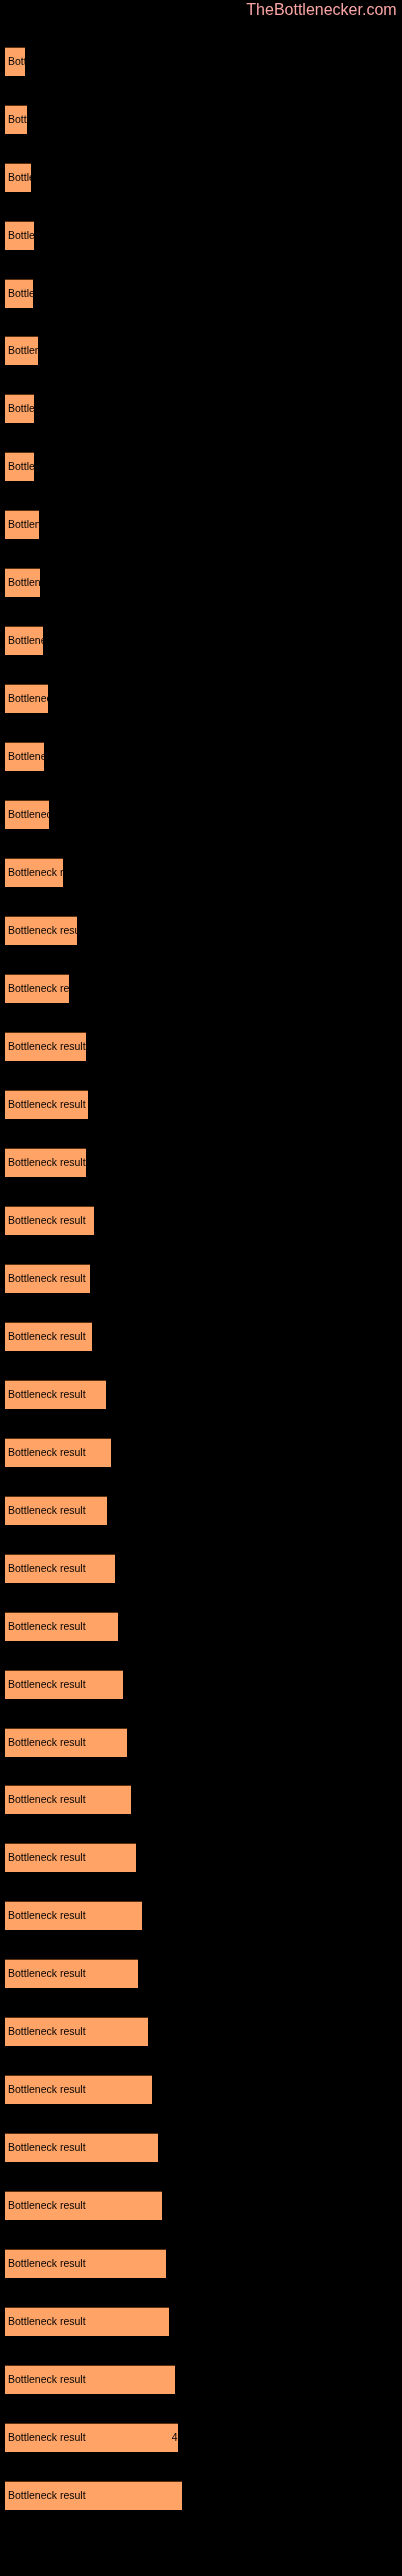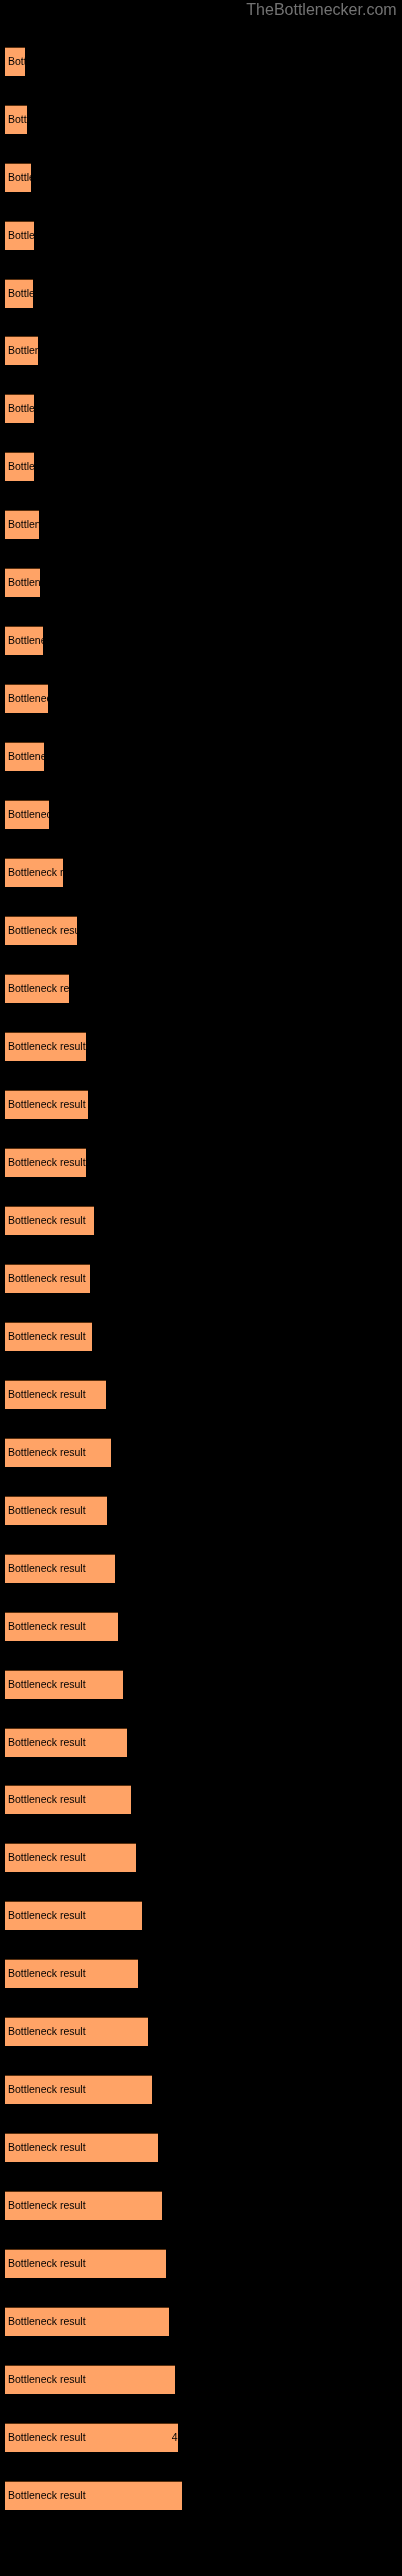--- a/index.html
+++ b/index.html
@@ -5,21 +5,21 @@
   html,body{margin:0;padding:0;}
   body{
     width:403px;height:2576px;background:#000;
     font-family:"Liberation Sans", sans-serif;
     overflow:hidden;position:relative;
   }
   #chart-root{position:absolute;left:0;top:0;width:403px;height:2576px;}
   #site-header{
     position:absolute;right:6.4px;top:0.8px;
     font-size:16px;line-height:17.7px;
-    color:#737373;letter-spacing:0px;white-space:nowrap;
+    color:#fca5a5;letter-spacing:0px;white-space:nowrap;
   }
   #bars{position:absolute;left:0;top:0;width:403px;height:2576px;}
   .bar-row{position:absolute;left:4.8px;height:29px;}
   .bar{
     position:absolute;left:0;top:0;height:29px;
     background:#ffa366;
     border-top:1.6px solid #59300f;
     box-sizing:border-box;
     overflow:hidden;
     white-space:nowrap;

